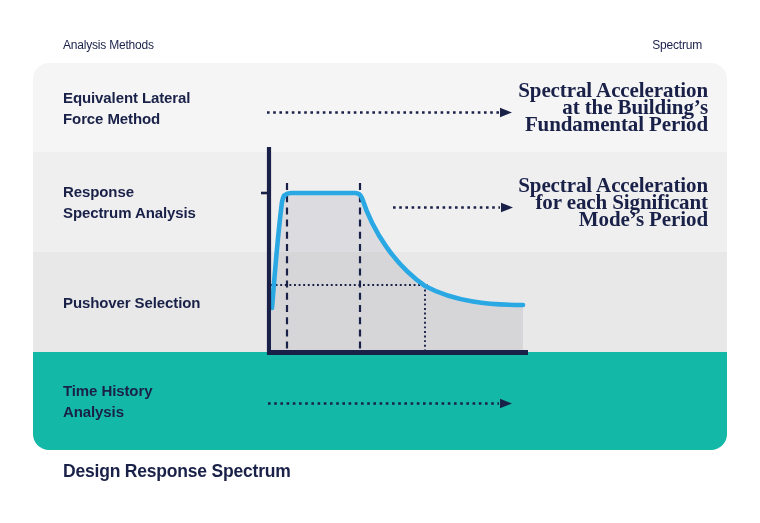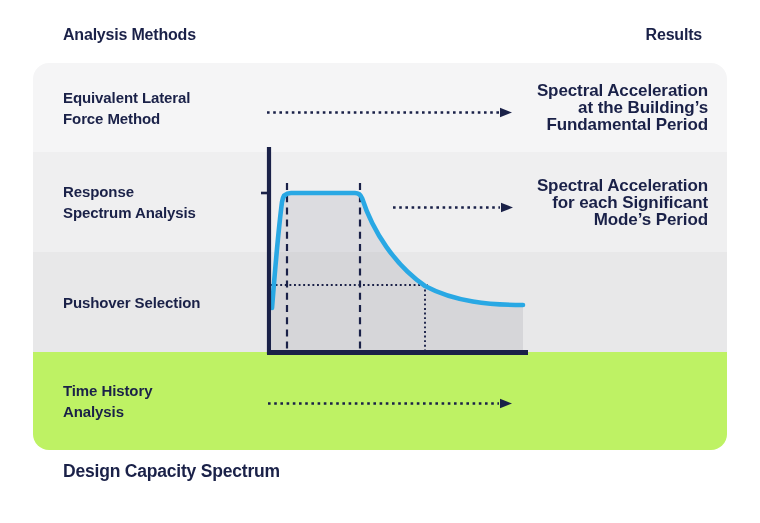--- a/index.html
+++ b/index.html
@@ -1,42 +1,42 @@
 <!DOCTYPE html>
 <html><head>
 <meta charset="utf-8">
 <style>
   html,body{margin:0;padding:0;background:#ffffff;}
   .canvas{
     position:relative;width:760px;height:523px;background:#ffffff;overflow:hidden;
     font-family:"Liberation Sans",sans-serif;color:#1a2148;
   }
   .col-title{
-    position:absolute;top:26px;font-size:16px;font-weight:700;letter-spacing:-0.2px;
+    position:absolute;top:38px;font-size:12px;font-weight:400;letter-spacing:-0.2px;
   }
   #analysis-title{left:63px;}
   #results-title{right:58px;}
   .rows{
     position:absolute;left:33px;top:63px;width:694px;border-radius:16px;overflow:hidden;
   }
   .row{
     display:flex;align-items:center;justify-content:space-between;
     padding-left:30px;padding-right:19px;box-sizing:border-box;
   }
   .row-1{height:89px;}
   .row-2{height:100px;}
   .row-3{height:100px;}
   .row-4{height:98px;}
   .method{
     font-size:15px;font-weight:700;line-height:21px;white-space:pre-line;
     letter-spacing:-0.1px;
   }
   .result{
-    font-size:17px;font-weight:700;line-height:17px;white-space:pre-line;
-    text-align:right;letter-spacing:-0.1px;
+    font-size:21px;font-weight:700;line-height:17px;white-space:pre-line;
+    text-align:right;letter-spacing:-0.1px;font-family:Liberation Serif, serif;
   }
   .arrow{position:absolute;height:11px;}
   #arrow-row1{left:266px;top:107px;width:246px;}
   #arrow-row2{left:392px;top:202px;width:121px;}
   #arrow-row4{left:267px;top:398px;width:245px;}
   #spectrum-chart{position:absolute;left:255px;top:140px;width:285px;height:225px;}
   #footer-title{
     position:absolute;left:63px;top:461px;font-size:17.5px;font-weight:700;letter-spacing:-0.2px;
   }
 </style>
@@ -50,41 +50,41 @@
   .tick{stroke:#1a2148;stroke-width:2.6;}
   .axis-y{stroke:#1a2148;stroke-width:4.2;}
   .axis-x{stroke:#1a2148;stroke-width:5;}
   .canvas{color:#1a2148;background:#ffffff;}
 </style></head>
 <body>
 
 <div class="canvas">
 
   <div id="analysis-title" class="col-title">Analysis Methods</div>
-  <div id="results-title" class="col-title">Results</div>
+  <div id="results-title" class="col-title">Spectrum</div>
 
   <div class="rows">
     <div class="row row-1" style="background: rgb(245, 245, 246);">
       <div class="method">Equivalent Lateral
 Force Method</div>
       <div class="result">Spectral Acceleration
 at the Building’s
 Fundamental Period</div>
     </div>
     <div class="row row-2" style="background: rgb(239, 239, 240);">
       <div class="method">Response
 Spectrum Analysis</div>
       <div class="result">Spectral Acceleration
 for each Significant
 Mode’s Period</div>
     </div>
     <div class="row row-3" style="background: rgb(232, 232, 233);">
       <div class="method">Pushover Selection</div>
     </div>
-    <div class="row row-4" style="background: #bef264;">
+    <div class="row row-4" style="background: #14b8a6;">
       <div class="method">Time History
 Analysis</div>
     </div>
   </div>
 
   <svg id="arrow-row1" class="arrow" viewBox="0 0 246 11" xmlns="http://www.w3.org/2000/svg">
     <line x1="1" y1="5.5" x2="233" y2="5.5" class="arrow-line"></line>
     <polygon points="234,0.8 246,5.5 234,10.2" class="arrow-head"></polygon>
   </svg>
   <svg id="arrow-row2" class="arrow" viewBox="0 0 121 11" xmlns="http://www.w3.org/2000/svg">
@@ -109,14 +109,14 @@
 
     <path class="curve" d="M17,168 C20,130 24,85 27,62 Q28,53 36,53 L100,53 Q105,53 107,58
              C118,92 140,125 170,146 C200,162 235,165 268,165"></path>
 
     <line class="tick" x1="6" y1="53" x2="14" y2="53"></line>
 
     <line class="axis-y" x1="14" y1="7" x2="14" y2="214"></line>
     <line class="axis-x" x1="12" y1="212.5" x2="273" y2="212.5"></line>
   </svg>
 
-  <div id="footer-title">Design Capacity Spectrum</div>
+  <div id="footer-title">Design Response Spectrum</div>
 </div>
 
 </body></html>

